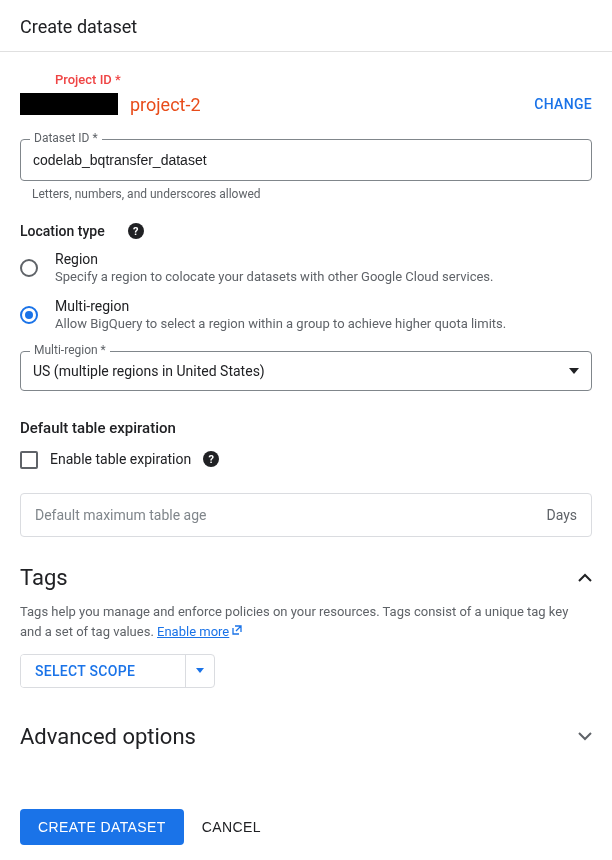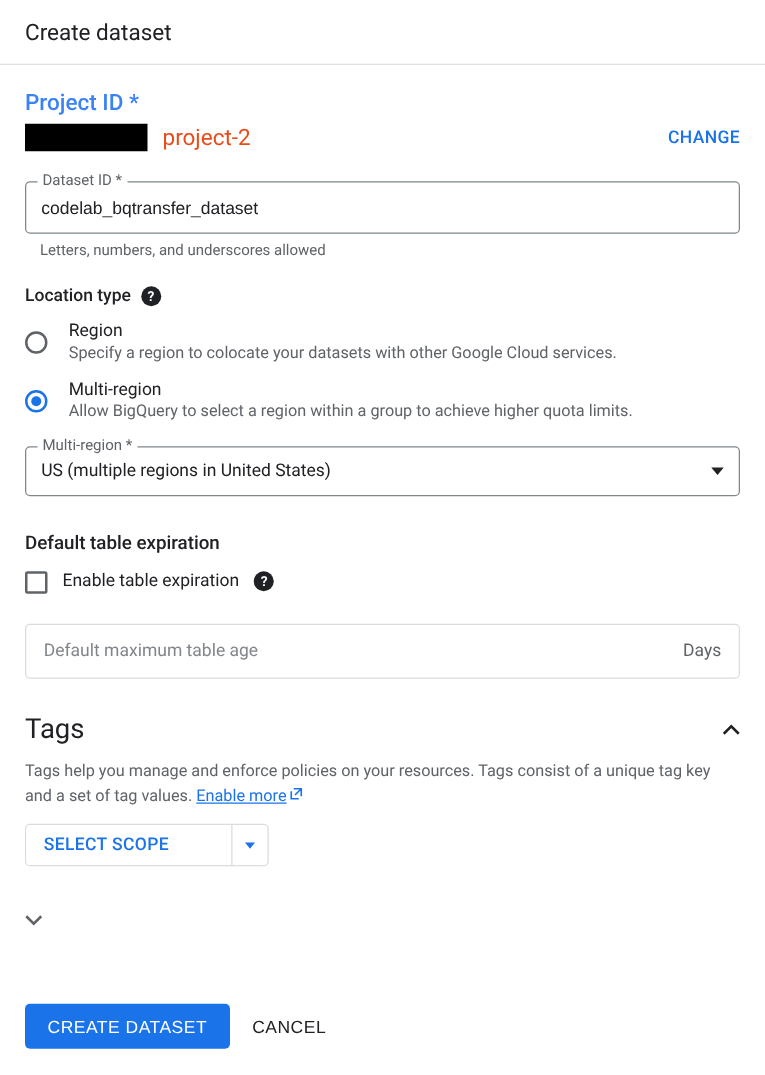--- a/index.html
+++ b/index.html
@@ -16,25 +16,26 @@
     }
     .header h1 {
       font-size: 18px;
       font-weight: 400;
       color: #202124;
     }
     .content {
       padding: 20px 20px 20px 20px;
     }
     .label {
-      font-size: 18px;
-      font-weight: 500;
-      color: #3b82f6;
+      font-size: 13px;
+      font-weight: 500;
+      color: #ef4444;
       margin-bottom: 6px;
       display: block;
+      margin-left: 35px;
     }
     .project-row {
       display: flex;
       align-items: center;
       justify-content: space-between;
       margin-bottom: 24px;
     }
     .project-left {
       display: flex;
       align-items: flex-end;
@@ -84,21 +85,21 @@
       color: #5f6368;
       margin-top: 6px;
       margin-bottom: 22px;
       margin-left: 12px;
     }
     .section-label {
       font-size: 14px;
       font-weight: 500;
       display: flex;
       align-items: center;
-      gap: 8px;
+      gap: 23px;
       margin-bottom: 12px;
     }
     .help-icon {
       width: 16px;
       height: 16px;
       border-radius: 50%;
       background: #202124;
       color: #fff;
       display: inline-flex;
       align-items: center;
@@ -372,20 +373,21 @@
   </div>
   <div class="split-button">
     <div class="split-main">SELECT SCOPE</div>
     <div class="split-drop">
       <span class="small-arrow"></span>
     </div>
   </div>
 
   <div class="advanced-section">
     <div class="collapsible-header">
+      <span class="collapsible-title">Advanced options</span>
       <span class="chevron">
         <svg viewBox="0 0 14 9">
             <path d="M1 1 L7 7 L13 1" stroke="#5f6368" stroke-width="2" fill="none"></path>
           </svg>
       </span>
     </div>
   </div>
 
   <div class="footer">
     <button class="btn-primary">CREATE DATASET</button>

